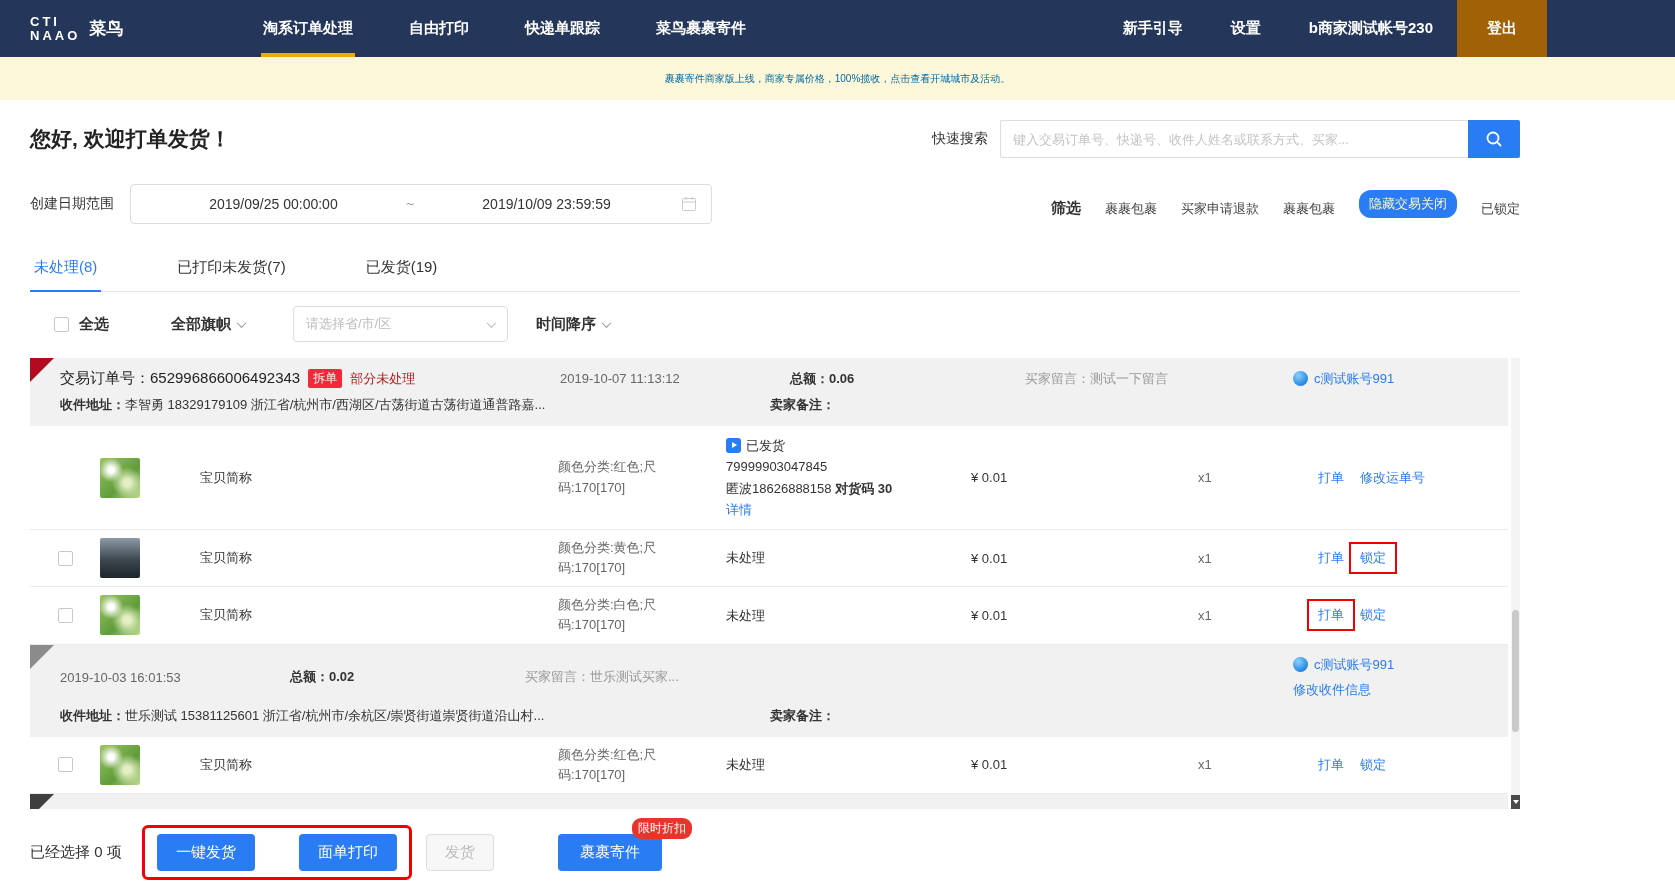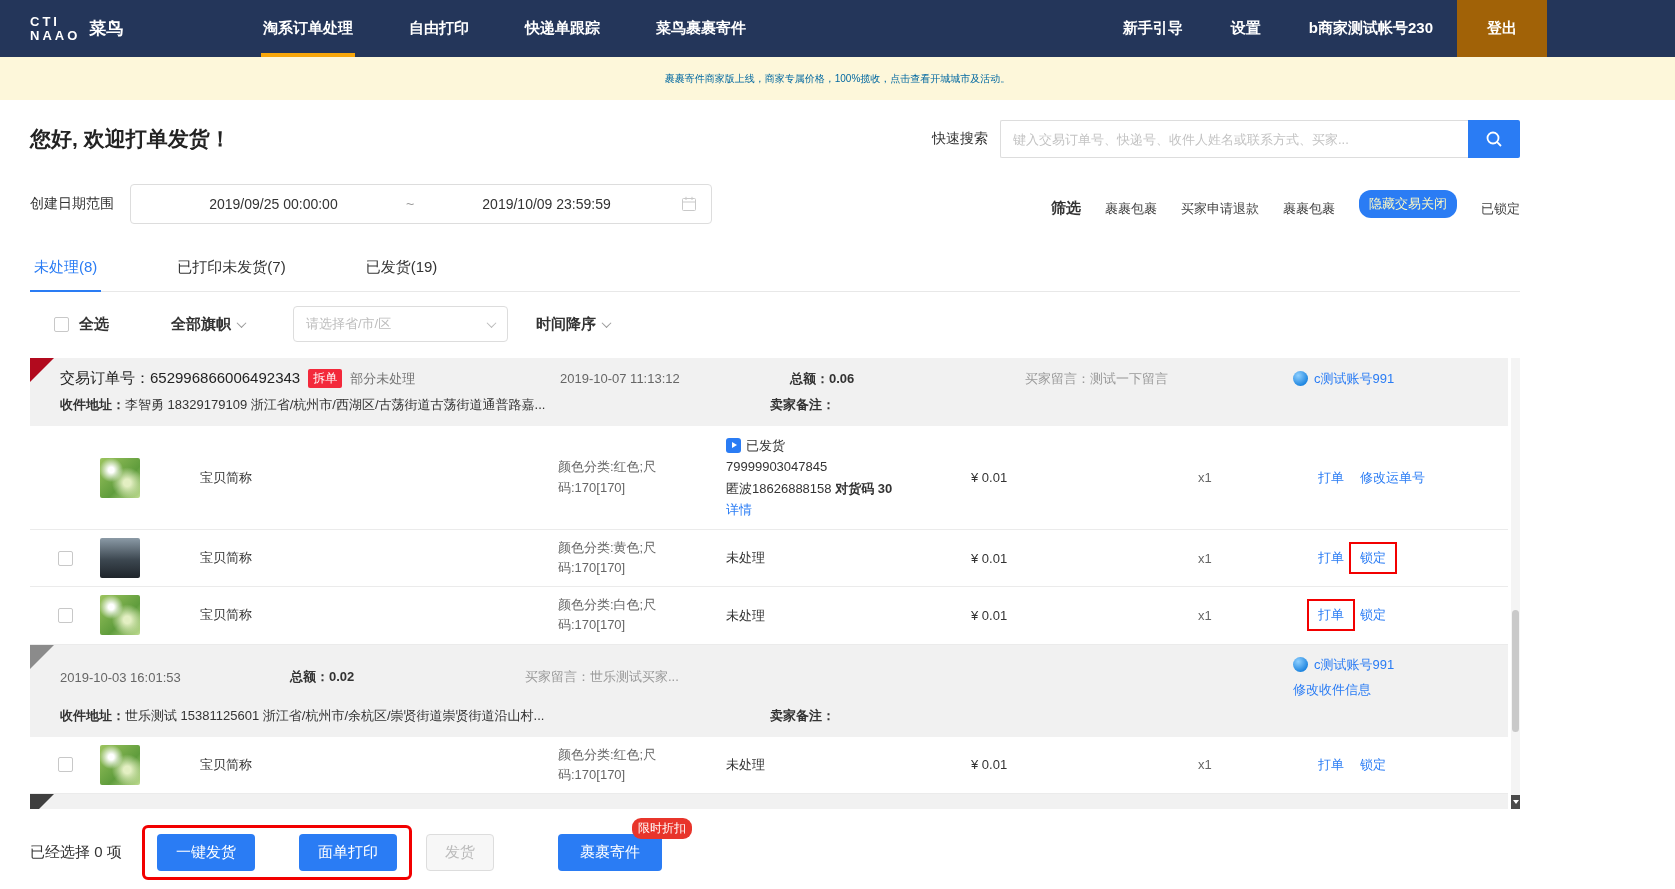--- a/index.html
+++ b/index.html
@@ -64,21 +64,21 @@
   .scrollbar { position:absolute; top:0; right:0; bottom:0; width:9px; background:#f4f4f4; }
   .scroll-thumb { position:absolute; top:56%; height:27%; left:1px; right:1px; background:#c9c9c9; border-radius:4px; cursor:pointer; }
   .scroll-arrow { position:absolute; bottom:0; left:0; width:9px; height:14px; background:#4a4a4a; display:flex; align-items:center; justify-content:center; cursor:pointer; }
   .scroll-arrow::after { content:""; border-left:3px solid transparent; border-right:3px solid transparent; border-top:4px solid #fff; }
 
   .order-header { position:relative; background:#f1f1f1; padding:11px 0 12px; }
   .corner { position:absolute; top:0; left:0; width:0; height:0; border-top:24px solid #b00; border-right:24px solid transparent; }
   .oh-line1 { display:flex; align-items:center; padding-left:30px; }
   .oh-order { width:500px; display:flex; align-items:center; gap:8px; font-size:15px; color:#222; flex:none; }
   .split-badge { background:#f3293b; color:#fff; font-size:12px; padding:1px 5px; border-radius:2px; flex:none; }
-  .oh-note { font-size:13px; color:#737373; }
+  .oh-note { font-size:13px; color:#b91c1c; }
   .oh-time { width:230px; font-size:13px; color:#666; flex:none; }
   .oh-total { width:235px; font-size:13px; font-weight:bold; color:#333; flex:none; }
   .oh-msg { flex:1; font-size:13px; color:#999; overflow:hidden; white-space:nowrap; }
   .oh-account { width:215px; display:flex; flex-direction:column; gap:7px; font-size:13px; flex:none; }
   .account-line { display:flex; align-items:center; gap:6px; color:#2a7cf4; cursor:pointer; }
   .account-icon { width:15px; height:15px; border-radius:50%; background:radial-gradient(circle at 35% 30%,#8fd0ff,#1f86e0 72%); flex:none; }
   .oh-line2 { display:flex; padding-left:30px; margin-top:8px; font-size:13px; }
   .oh-addr { width:710px; color:#333; flex:none; }
   .bold { font-weight:bold; color:#333; }
 

